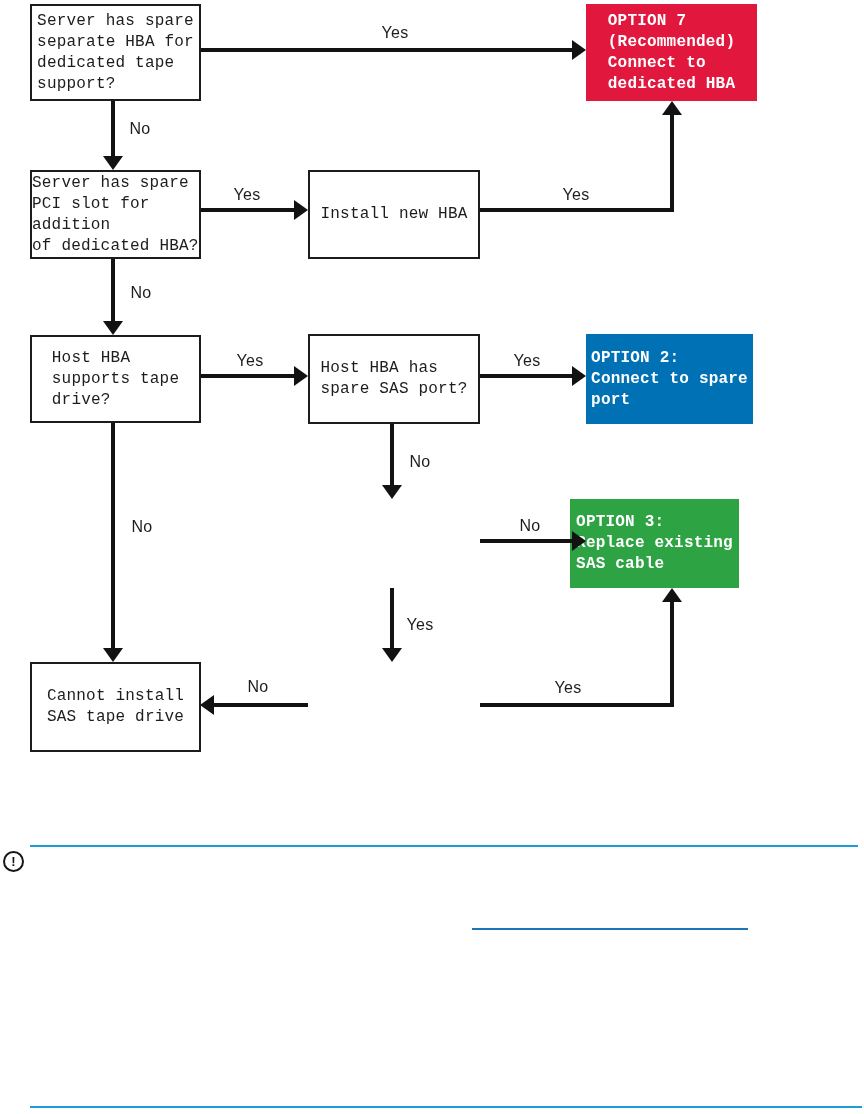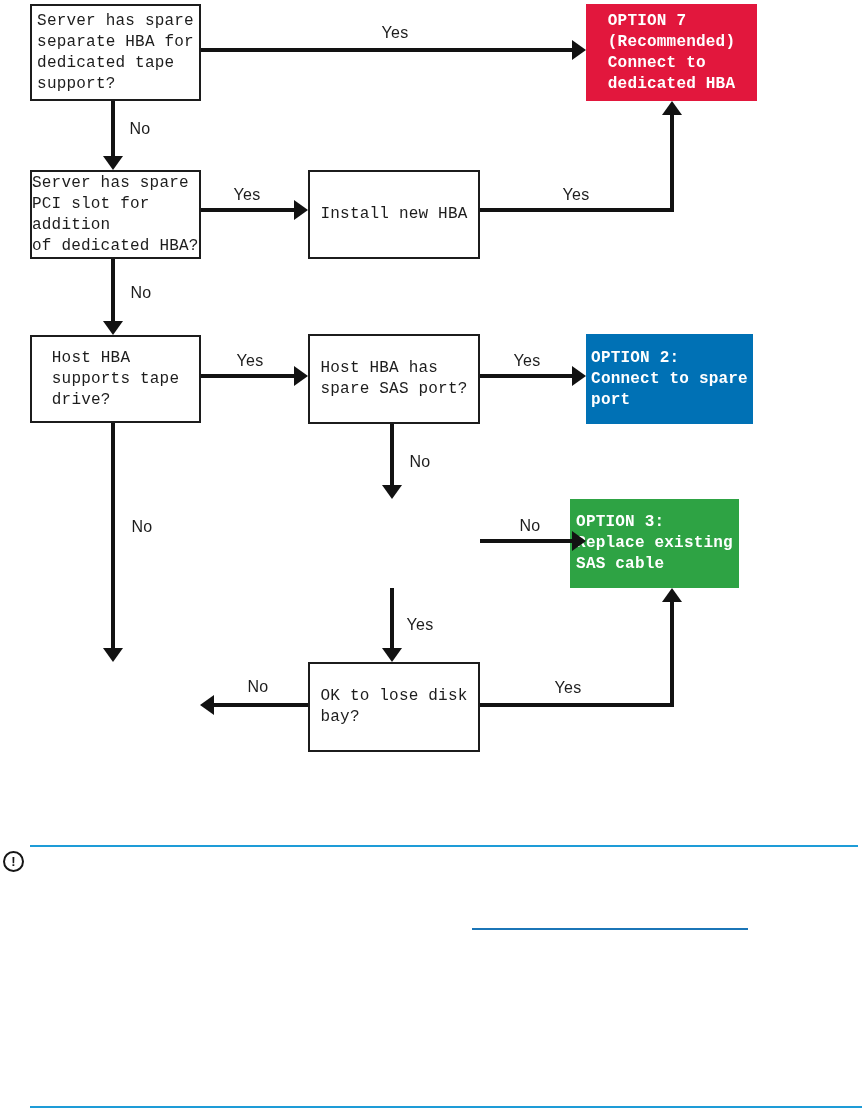--- a/index.html
+++ b/index.html
@@ -62,23 +62,23 @@
 
   <div class="node opt blue" style="left:586px;top:334px;width:167px;height:90px">OPTION 2:
 Connect to spare
 port</div>
 
 
   <div class="node opt green" style="left:570px;top:499px;width:169px;height:89px">OPTION 3:
 Replace existing
 SAS cable</div>
 
+  <div class="node q" style="left:30px;top:662px;width:171px;height:90px">Cannot install
+SAS tape drive</div>
 
-  <div class="node q" style="left:308px;top:662px;width:172px;height:90px">OK to lose disk
-bay?</div>
 
   <div class="hl" style="left:201px;top:48px;width:371px"></div>
   <div class="ar right" style="left:572px;top:40px"></div>
   <span class="elabel" style="left:395px;top:24px">Yes</span>
 
   <div class="vl" style="left:111px;top:101px;height:55px"></div>
   <div class="ar down" style="left:103px;top:156px"></div>
   <span class="elabel" style="left:140px;top:120px">No</span>
 
   <div class="hl" style="left:201px;top:208px;width:93px"></div>

